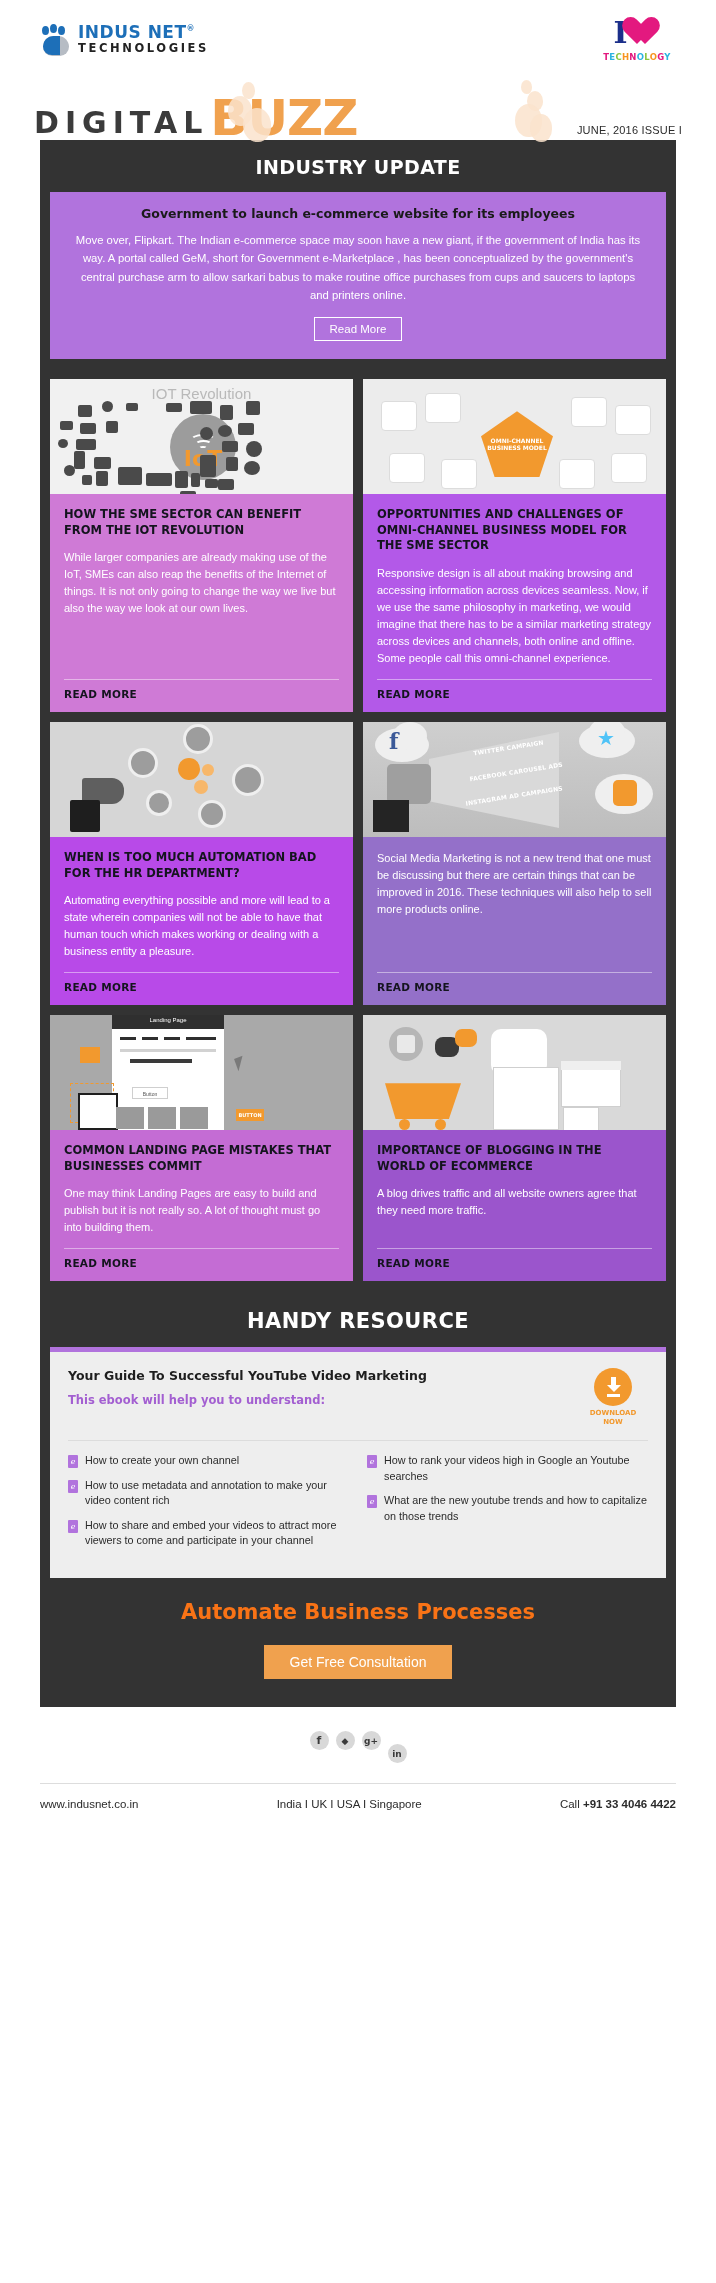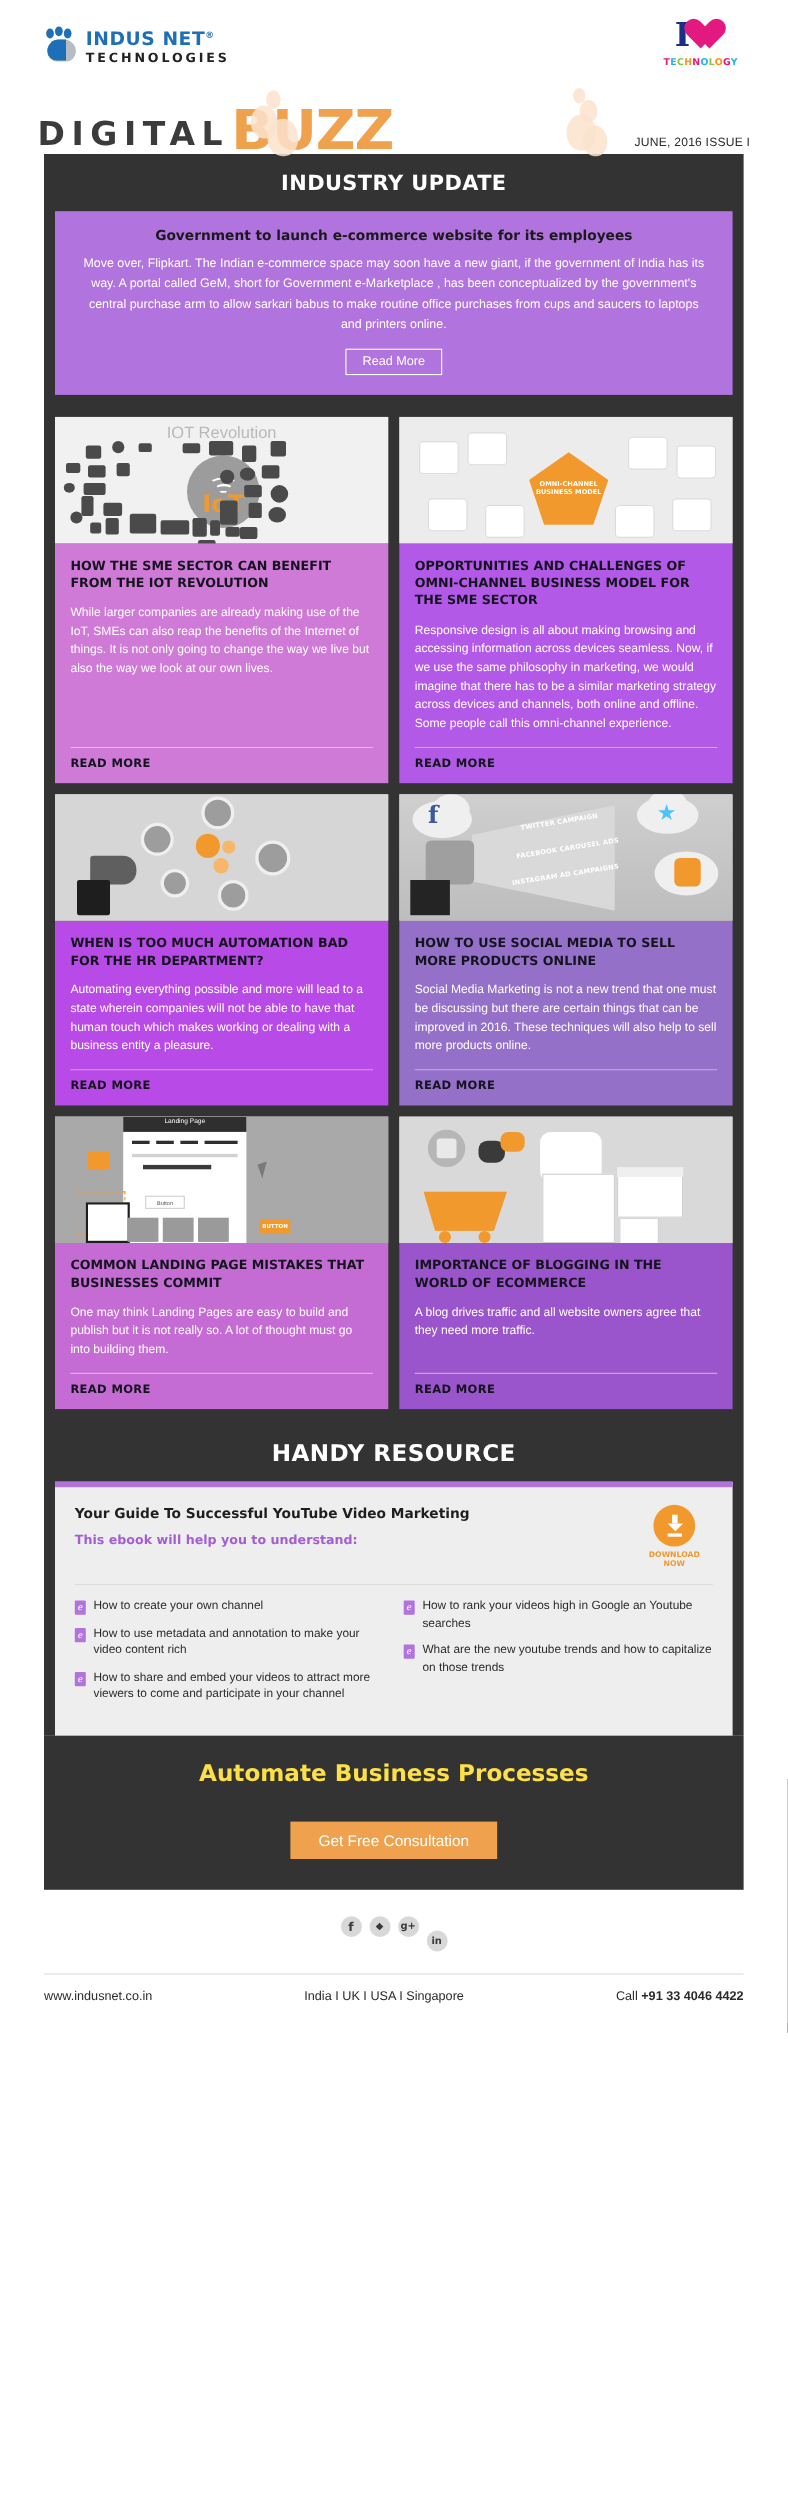--- a/index.html
+++ b/index.html
@@ -12,21 +12,21 @@
   .page { width: 716px; background: #ffffff; position: relative; }
 
   
   .topbar {
     height: 78px;
     display: flex;
     align-items: center;
     justify-content: space-between;
     padding: 0 40px 0 40px;
   }
-  .logo-indus { display: flex; align-items: flex-end; gap: 4px; }
+  .logo-indus { display: flex; align-items: center; gap: 4px; }
   .paw-mark { width: 34px; height: 34px; position: relative; margin-top: 4px;}
   .paw-mark .toe { position: absolute; background: #1d6fb8; border-radius: 50%; }
   .paw-mark .t1 { width: 7px; height: 9px; left: 2px; top: 2px; }
   .paw-mark .t2 { width: 7px; height: 9px; left: 10px; top: 0px; }
   .paw-mark .t3 { width: 7px; height: 9px; left: 18px; top: 2px; }
   .paw-mark .pad {
     position: absolute; width: 26px; height: 20px; left: 3px; top: 12px;
     background: #b6bcc4; border-radius: 13px 13px 11px 11px;
   }
   .paw-mark .pad2 {
@@ -253,21 +253,21 @@
     width: 10px; height: 13px; background: #b173dd; border-radius: 1px; flex: none; margin-top: 2px;
     color:#fff; font-size:8px; font-style:italic; font-family:"DejaVu Serif",serif;
     text-align:center; line-height:13px;
   }
   .b-txt { font-size: 10.8px; color: #2b2b2b; line-height: 1.45; }
 
   
   .cta { background: #333333; margin: 0 40px; text-align: center; padding: 22px 30px 28px; }
   .cta h2 {
     font-family: "DejaVu Sans", sans-serif; font-size: 21px; font-weight: 700;
-    color: #fde047; margin-bottom: 14px;
+    color: #f97316; margin-bottom: 3px;
   }
   .cta p { font-size: 13px; color: #e2e2e2; line-height: 1.45; }
   .cta-btn {
     display: inline-block; margin-top: 18px; background: #f0a14e; color: #ffffff;
     border: none; font-size: 14px; padding: 9px 26px; cursor: pointer;
     font-family: "Liberation Sans", sans-serif;
   }
 
   
   .social { display: flex; justify-content: center; gap: 7px; padding: 24px 0 20px; }
@@ -458,21 +458,20 @@
               <div class="ig-badge" style="left:250px;top:58px;width:24px;height:26px;"></div>
               <div class="meg-body" style="left:66px;top:10px;width:130px;height:96px;"></div>
               <div class="soc-line" style="left:110px;top:22px;">TWITTER CAMPAIGN</div>
               <div class="soc-line" style="left:106px;top:46px;">FACEBOOK CAROUSEL ADS</div>
               <div class="soc-line" style="left:102px;top:70px;">INSTAGRAM AD CAMPAIGNS</div>
               <div style="position:absolute;left:24px;top:42px;width:44px;height:40px;background:#9f9f9f;border-radius:5px;"></div>
               <div style="position:absolute;left:10px;top:78px;width:36px;height:32px;background:#242424;"></div>
             </div>
           </div>
           <div class="card-body v4">
-            <div class="card-title">HOW TO USE SOCIAL MEDIA TO SELL MORE PRODUCTS ONLINE</div>
             <div class="card-text">Social Media Marketing is not a new trend that one must be discussing but there are certain things that can be improved in 2016. These techniques will also help to sell more products online.</div>
             <div class="card-rule"></div>
             <div class="card-more">READ MORE</div>
           </div>
         </div>
       </div>
 
       <div class="row">
 
         <div class="card">

